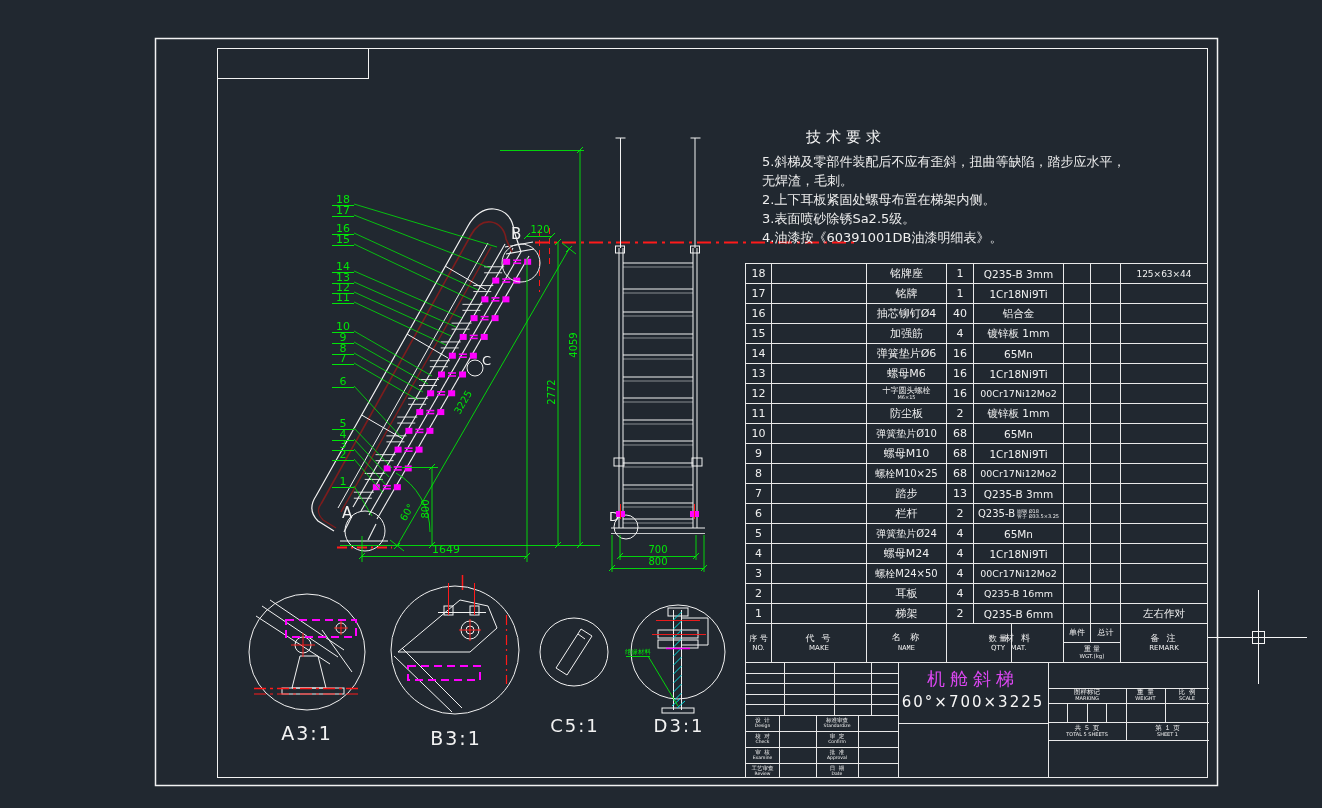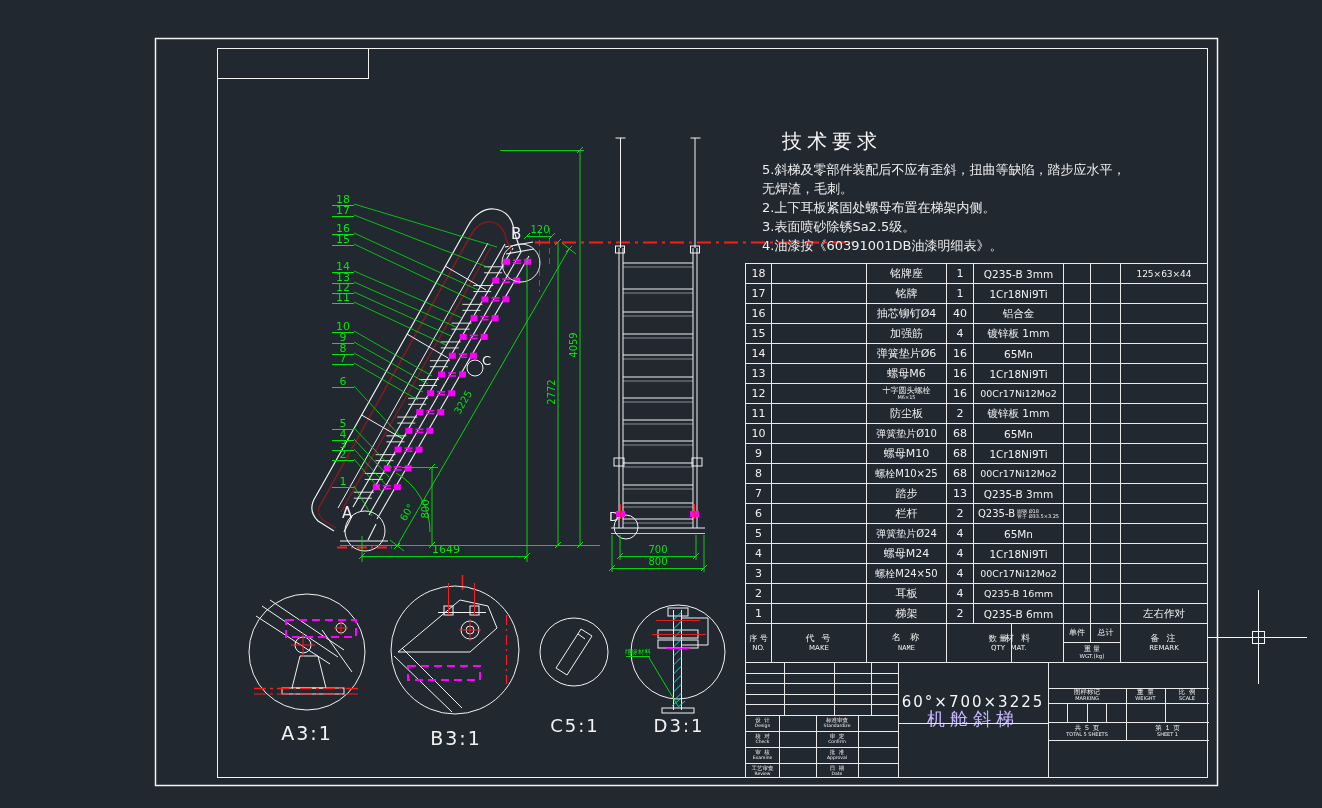--- a/index.html
+++ b/index.html
@@ -3,21 +3,21 @@
 <meta charset="utf-8">
 <style>
   html,body{margin:0;padding:0;background:#1c232c;}
   #stage{position:relative;width:1322px;height:808px;background:#212830;overflow:hidden;
          font-family:"DejaVu Sans","Liberation Sans",sans-serif;color:#f0f0f0;}
   .abs{position:absolute;}
   svg text{font-family:"DejaVu Sans","Liberation Sans",sans-serif;}
 
   
   #techreq{left:762px;top:128px;width:452px;}
-  #techreq .t{font-size:20px;letter-spacing:5px;margin-left:20px;margin-bottom:5px;color:#f5f5f5;}
+  #techreq .t{font-size:15px;letter-spacing:5px;margin-left:44px;margin-bottom:5px;color:#f5f5f5;}
   #techreq .l{font-size:13px;line-height:19px;white-space:pre;color:#eeeeee;}
 
   
   #bom{left:745px;top:263px;width:463px;height:400px;border:1px solid #e9e9e9;box-sizing:border-box;}
   #bom-rows{display:grid;grid-template-columns:26px 95px 80px 27px 90px 27px 30px 1fr;grid-auto-rows:20px;}
   #bom-rows .c{border-right:1px solid #e9e9e9;border-bottom:1px solid #e9e9e9;display:flex;
                align-items:center;justify-content:center;font-size:11px;overflow:hidden;white-space:nowrap;}
   #bom-rows .c:nth-child(8n){border-right:none;}
   .nm-sub{display:flex;flex-direction:column;align-items:center;line-height:1;}
   .nm-sub .m{font-size:8px;} .nm-sub .s{font-size:5px;}
@@ -27,21 +27,21 @@
   .bh{position:absolute;border-right:1px solid #e9e9e9;display:flex;flex-direction:column;
       align-items:center;justify-content:center;line-height:1.25;box-sizing:border-box;}
   .bh .cn{font-size:9px;letter-spacing:2px;} .bh .en{font-size:7px;}
   .bh-s .cn{font-size:8px;letter-spacing:0;} 
 
   
   #tblock{left:745px;top:662px;width:463px;height:116px;border:1px solid #e9e9e9;box-sizing:border-box;}
   .hl,.vl{position:absolute;background:#e9e9e9;}
   .tb-txt{position:absolute;display:flex;flex-direction:column;align-items:center;justify-content:center;line-height:1.1;}
   .tb-txt .cn{font-size:6.5px;font-family:Liberation Mono, monospace;} .tb-txt .en{font-size:5px;}
-  #tb-title{left:152px;top:4px;width:150px;text-align:center;font-size:18px;letter-spacing:5px;color:#c4b5fd;margin-top:40px;}
+  #tb-title{left:152px;top:4px;width:150px;text-align:center;font-size:18px;letter-spacing:5px;color:#d946ef;}
   #tb-spec{left:152px;top:30px;width:150px;text-align:center;font-size:15px;letter-spacing:2px;color:#f7f7f7;}
 </style>
 </head>
 <body>
 
 <div id="stage">
 
 <svg id="art" width="1322" height="808" viewBox="0 0 1322 808">
 
   <g stroke="#f2f2f2" fill="none">

